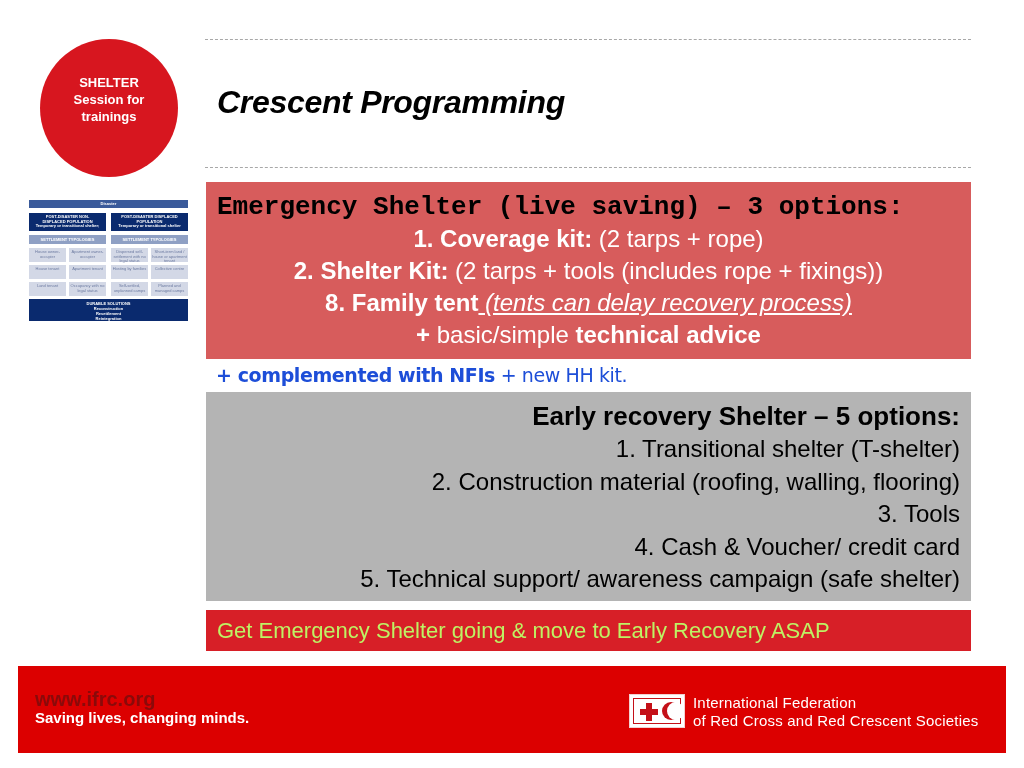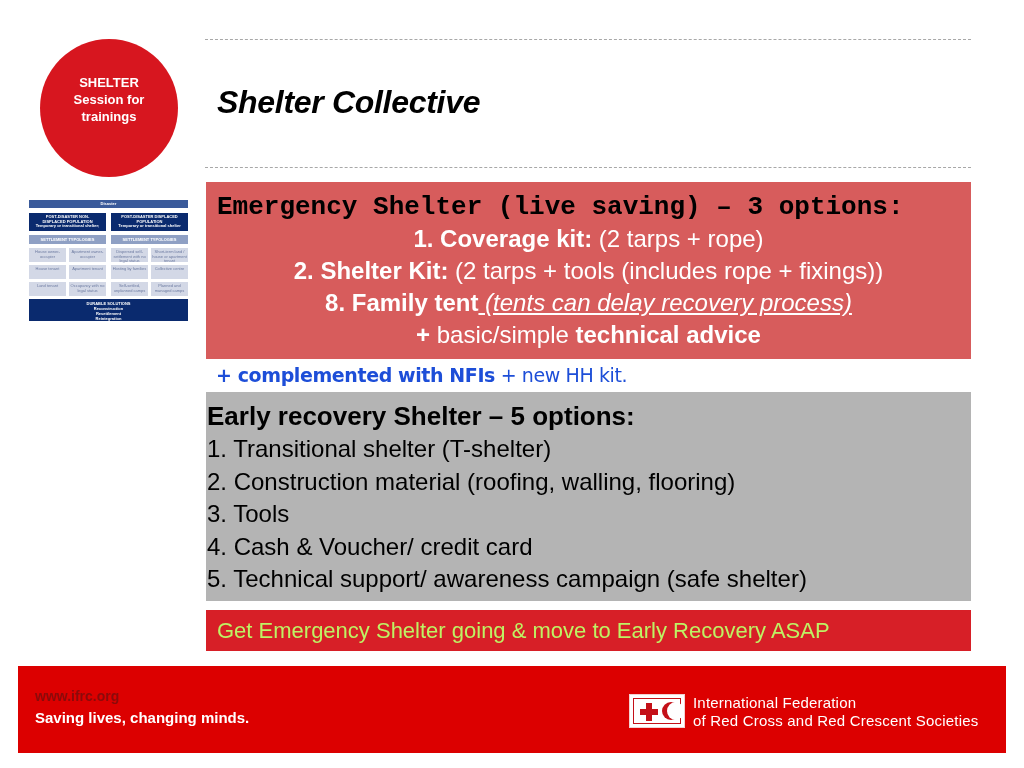--- a/index.html
+++ b/index.html
@@ -24,29 +24,29 @@
     
     .em-box { left:206px; top:182px; width:765px; height:177px; background:#d75c5c; padding:10px 11px 0 11px; box-sizing:border-box; }
     .em-head { font-size:26px; font-weight:bold; color:#000; line-height:31px;font-family:Liberation Mono, monospace; }
     .em-line { font-size:24px; color:#fff; line-height:32px; white-space:nowrap;text-align:center; }
     .b { font-weight:bold; }
     .i { font-style:italic;text-decoration:underline; }
 
     .nfi { left:216px; top:362px; font-family:"DejaVu Sans", sans-serif; font-size:19px; color:#1d4ed8; line-height:26px; white-space:nowrap; letter-spacing:-0.4px; }
 
     
-    .er-box { left:206px; top:392px; width:765px; height:209px; background:#b4b4b4; padding:8px 11px 0 1px; box-sizing:border-box; }
+    .er-box { left:206px; top:392px; width:765px; height:209px; background:#b4b4b4; padding:8px 11px 0 1px; box-sizing:border-box;text-align:right; }
     .er-head { font-size:26px; font-weight:bold; color:#000; line-height:33px; }
     .er-line { font-size:24px; color:#000; line-height:32.5px; white-space:nowrap; }
 
     .banner { left:206px; top:610px; width:765px; height:41px; background:#d71f27; color:#bef264; font-size:22px; line-height:41px; padding-left:11px; box-sizing:border-box; white-space:nowrap; }
 
     
     .footer { left:18px; top:666px; width:988px; height:87px; background:#dc0000; }
-    .f-url { position:absolute; left:17px; top:22px; font-size:14px; font-weight:bold; color:#8a0a0a; }
+    .f-url { position:absolute; left:17px; top:22px; font-size:20px; font-weight:bold; color:#8a0a0a; }
     .f-tag { position:absolute; left:17px; top:43px; font-size:15px; font-weight:bold; color:#fff; }
     .f-logo { position:absolute; left:611px; top:28px; width:56px; height:34px; background:#fff; border:1px solid #f3d0d0; box-sizing:border-box; }
     .f-logo .inner { position:absolute; left:3px; top:3px; width:48px; height:26px; border:1px solid #c41018; box-sizing:border-box; background:#fff; }
     .cross-h { position:absolute; left:6px; top:10px; width:18px; height:6px; background:#c41018; }
     .cross-v { position:absolute; left:12px; top:4px; width:6px; height:18px; background:#c41018; }
     .crescent { position:absolute; left:28px; top:3px; width:18px; height:18px; border-radius:50%; background:#c41018; }
     .crescent-cut { position:absolute; left:33px; top:3px; width:17px; height:18px; border-radius:50%; background:#fff; }
     .f-org1 { position:absolute; left:675px; top:28px; font-size:15px; color:#fff; letter-spacing:0.2px; }
     .f-org2 { position:absolute; left:675px; top:46px; font-size:15px; color:#fff; letter-spacing:0.2px; }
   </style>
@@ -55,21 +55,21 @@
 
 <div class="abs badge">
   <div class="badge-inner">
     <span>SHELTER</span>
     <span>Session for</span>
     <span>trainings</span>
   </div>
 </div>
 
 <div class="abs dash" style="top:39px;"></div>
-<div class="abs title">Shelter Collective</div>
+<div class="abs title">Crescent Programming</div>
 <div class="abs dash" style="top:167px;"></div>
 
 <div class="abs diagram">
   <div class="d-top">Disaster</div>
   <div class="d-col-head" style="left:0;">
     <div>POST-DISASTER NON-</div>
     <div>DISPLACED POPULATION</div>
     <div>Temporary or transitional shelter;</div>
   </div>
   <div class="d-col-head" style="left:82px;">

